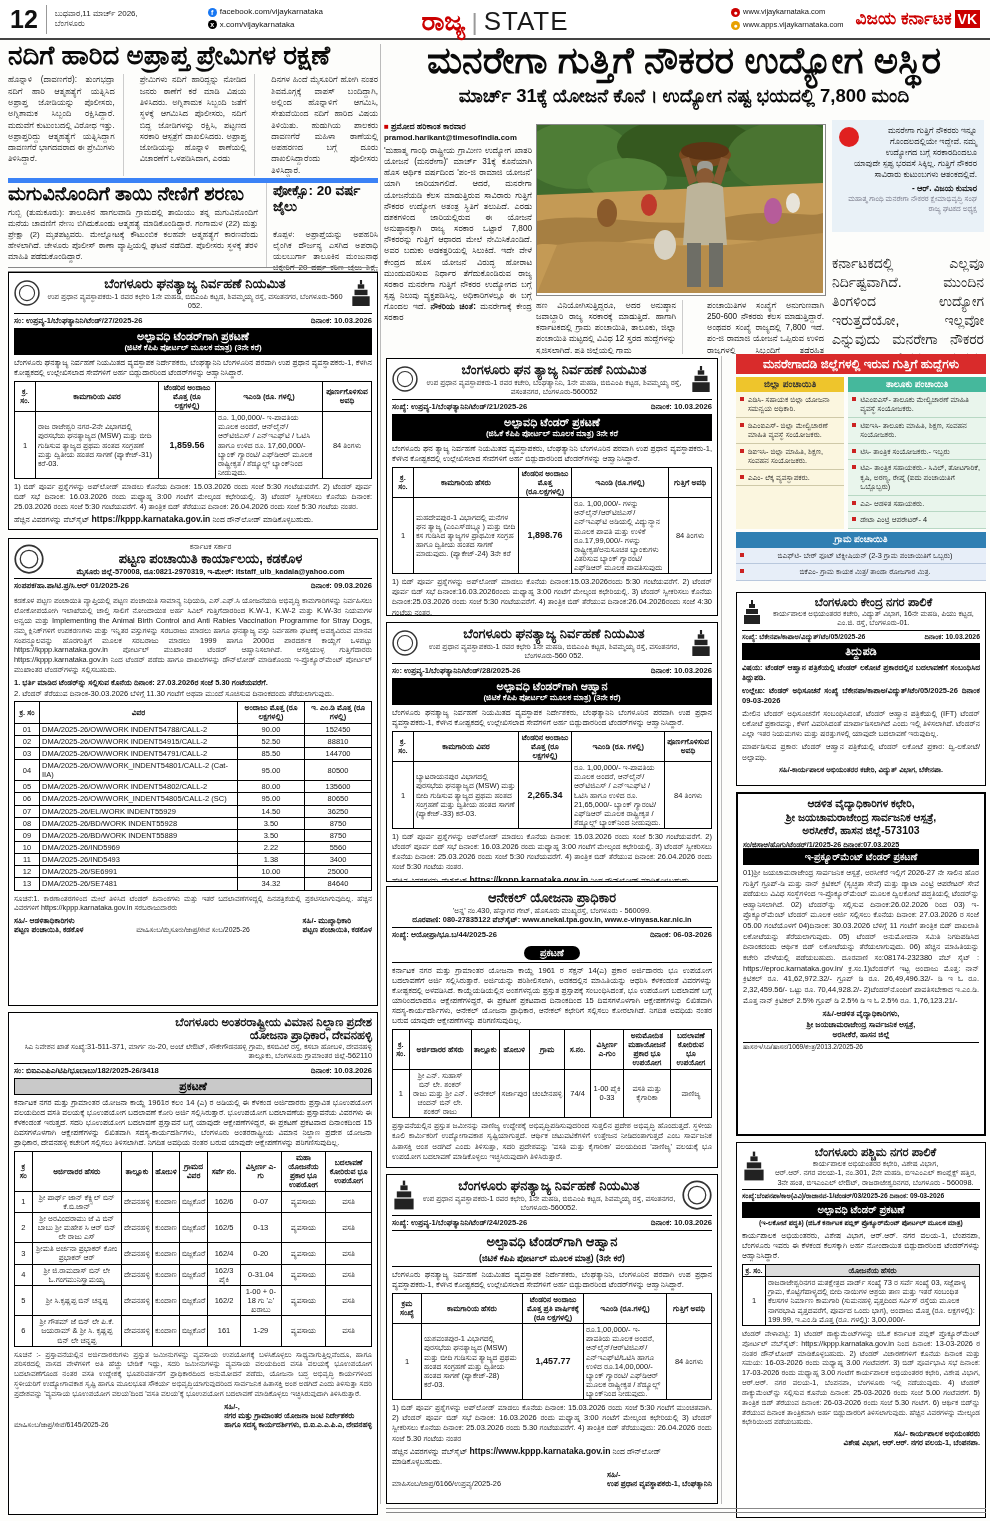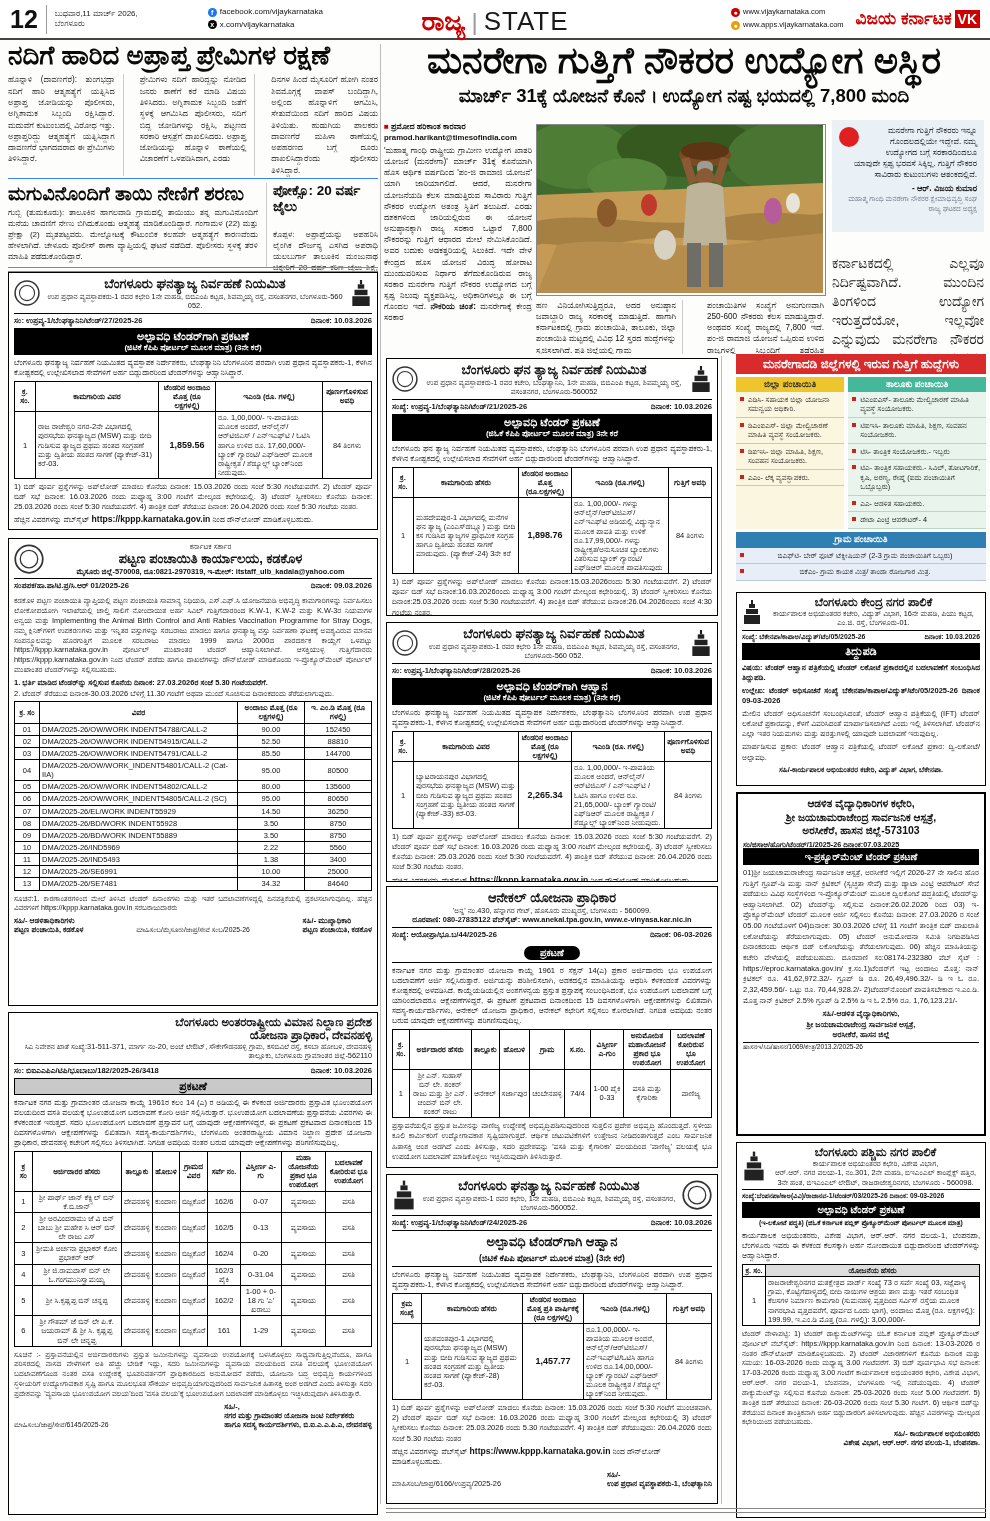--- a/index.html
+++ b/index.html
@@ -96,21 +96,21 @@
         <span class="kn">ರಾಜ್ಯ</span><span class="pipe">|</span><span class="en">STATE</span>
       </div>
       <div class="webs">
         <div><span class="cicon g">●</span><span>www.vijaykarnataka.com</span></div>
         <div><span class="cicon y">●</span><span>www.apps.vijaykarnataka.com</span></div>
       </div>
       <div class="brand"><span>ವಿಜಯ ಕರ್ನಾಟಕ</span><span class="vk">VK</span></div>
     </div>
   </div>
 
-  <div class="abs" style="left:8px;top:42px;width:370px;height:136px;border-bottom:1px solid #3b82f6">
+  <div class="abs" style="left:8px;top:42px;width:370px;height:136px;border-bottom:5px solid #3b82f6">
     <div class="art-title" style="font-size:26px;line-height:1.05;margin-bottom:5px">ನದಿಗೆ ಹಾರಿದ ಅಪ್ರಾಪ್ತ ಪ್ರೇಮಿಗಳ ರಕ್ಷಣೆ</div>
     <div class="cols">
       <div class="col">ಹೊನ್ನಾಳಿ (ದಾವಣಗೆರೆ): ತುಂಗಭದ್ರಾ ನದಿಗೆ ಹಾರಿ ಆತ್ಮಹತ್ಯೆಗೆ ಯತ್ನಿಸಿದ ಅಪ್ರಾಪ್ತ ಜೋಡಿಯನ್ನು ಪೊಲೀಸರು, ಅಗ್ನಿಶಾಮಕ ಸಿಬ್ಬಂದಿ ರಕ್ಷಿಸಿದ್ದಾರೆ. ಮದುವೆಗೆ ಕುಟುಂಬದಲ್ಲಿ ವಿರೋಧ ಇತ್ತು. ಅಪ್ರಾಪ್ತರಿದ್ದು ಆತ್ಮಹತ್ಯೆಗೆ ಯತ್ನಿಸಿದ್ದಾಗ ದಾವಣಗೆರೆ ಭಾಗದವರಾದ ಈ ಪ್ರೇಮಿಗಳು ತಿಳಿಸಿದ್ದಾರೆ.</div>
       <div class="col">ಪ್ರೇಮಿಗಳು ನದಿಗೆ ಹಾರಿದ್ದನ್ನು ನೋಡಿದ ಜನರು ಠಾಣೆಗೆ ಕರೆ ಮಾಡಿ ವಿಷಯ ತಿಳಿಸಿದರು. ಅಗ್ನಿಶಾಮಕ ಸಿಬ್ಬಂದಿ ಜತೆಗೆ ಸ್ಥಳಕ್ಕೆ ಆಗಮಿಸಿದ ಪೊಲೀಸರು, ನದಿಗೆ ಬಿದ್ದ ಜೋಡಿಗಳನ್ನು ರಕ್ಷಿಸಿ, ಪಟ್ಟಣದ ಸರಕಾರಿ ಆಸ್ಪತ್ರೆಗೆ ದಾಖಲಿಸಿದರು. ಅಪ್ರಾಪ್ತ ಜೋಡಿಯನ್ನು ಹೊನ್ನಾಳಿ ಠಾಣೆಯಲ್ಲಿ ವಿಚಾರಣೆಗೆ ಒಳಪಡಿಸಿದಾಗ, ಎರಡು</div>
       <div class="col">ದಿನಗಳ ಹಿಂದೆ ಮೈಸೂರಿಗೆ ಹೋಗಿ ನಂತರ ಶಿವಮೊಗ್ಗಕ್ಕೆ ವಾಪಸ್ ಬಂದಿದ್ದಾಗಿ, ಅಲ್ಲಿಂದ ಹೊನ್ನಾಳಿಗೆ ಆಗಮಿಸಿ, ಸೇತುವೆಯಿಂದ ನದಿಗೆ ಹಾರಿದ ವಿಷಯ ತಿಳಿಯಿತು. ಹುಡುಗಿಯ ಪಾಲಕರು ದಾವಣಗೆರೆ ಮಹಿಳಾ ಠಾಣೆಯಲ್ಲಿ ಅಪಹರಣದ ಬಗ್ಗೆ ದೂರು ದಾಖಲಿಸಿದ್ದಾರೆಂದು ಪೊಲೀಸರು ತಿಳಿಸಿದ್ದಾರೆ.</div>
     </div>
   </div>
 
   <div class="abs" style="left:8px;top:183px;width:250px;height:84px">
     <div class="art-title" style="font-size:19px;margin-bottom:3px">ಮಗುವಿನೊಂದಿಗೆ ತಾಯಿ ನೇಣಿಗೆ ಶರಣು</div>

